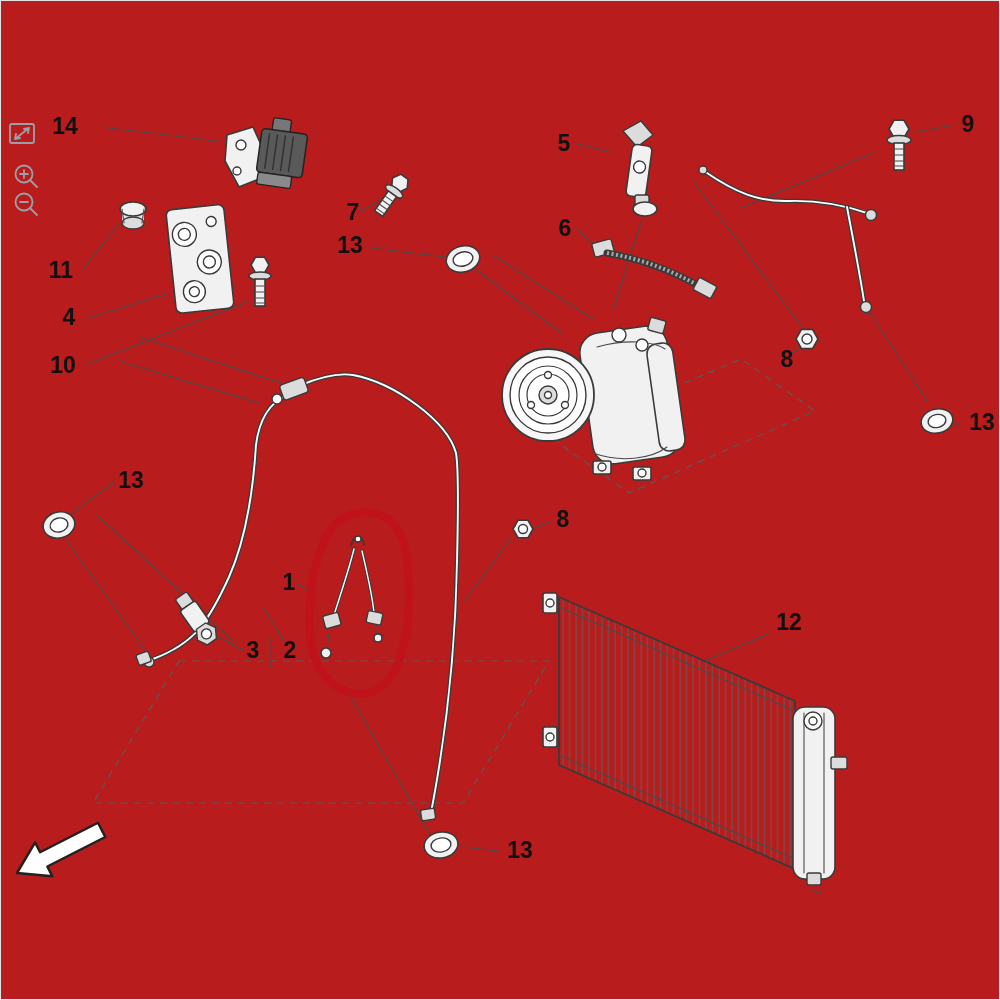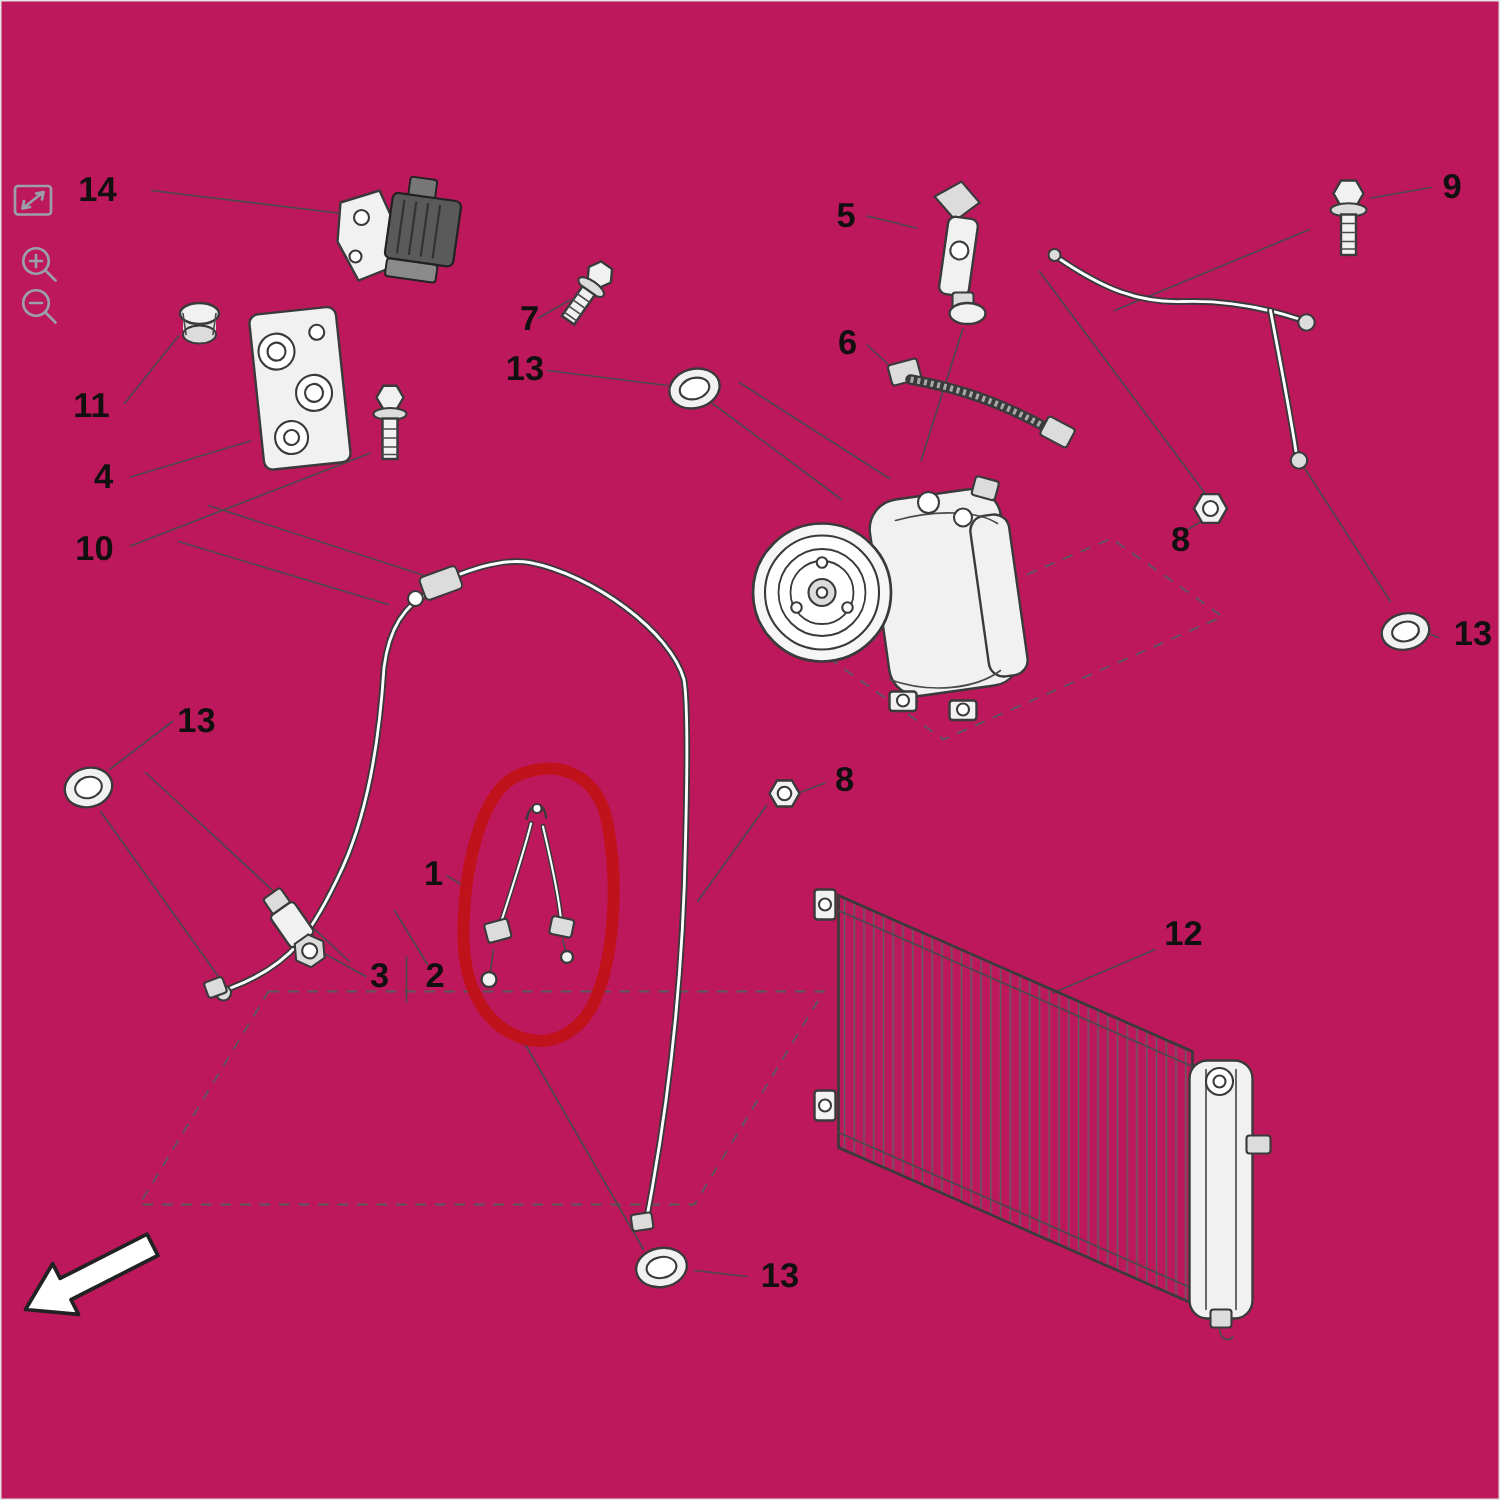--- a/index.html
+++ b/index.html
@@ -1,16 +1,16 @@
 <!DOCTYPE html>
 <html><head>
 <meta charset="utf-8">
 <style>
   html,body{margin:0;padding:0;background:#fff}
-  .stage{position:relative;width:1000px;height:1000px;background:#be185d;
+  .stage{position:relative;width:1000px;height:1000px;background:#b91c1c;
          border:1px solid #e3e3e3;box-sizing:border-box;
          font-family:"Liberation Sans",sans-serif;overflow:hidden}
   svg{display:block}
   .ln{fill:none;stroke:#3a3a3a;stroke-width:1.6;stroke-linecap:round;stroke-linejoin:round}
   .thin{fill:none;stroke:#4a4a4a;stroke-width:1.1;stroke-linecap:round}
   .fw{fill:#fff;stroke:#3a3a3a;stroke-width:1.4}
   .fg{fill:#f1f1f1;stroke:#3a3a3a;stroke-width:1.6}
   .fd{fill:#dcdcdc;stroke:#3a3a3a;stroke-width:1.4}
   .pipe{fill:none;stroke:#3a3a3a;stroke-width:4.4;stroke-linecap:round}
   .core{fill:none;stroke:#fff;stroke-width:1.9;stroke-linecap:round}

